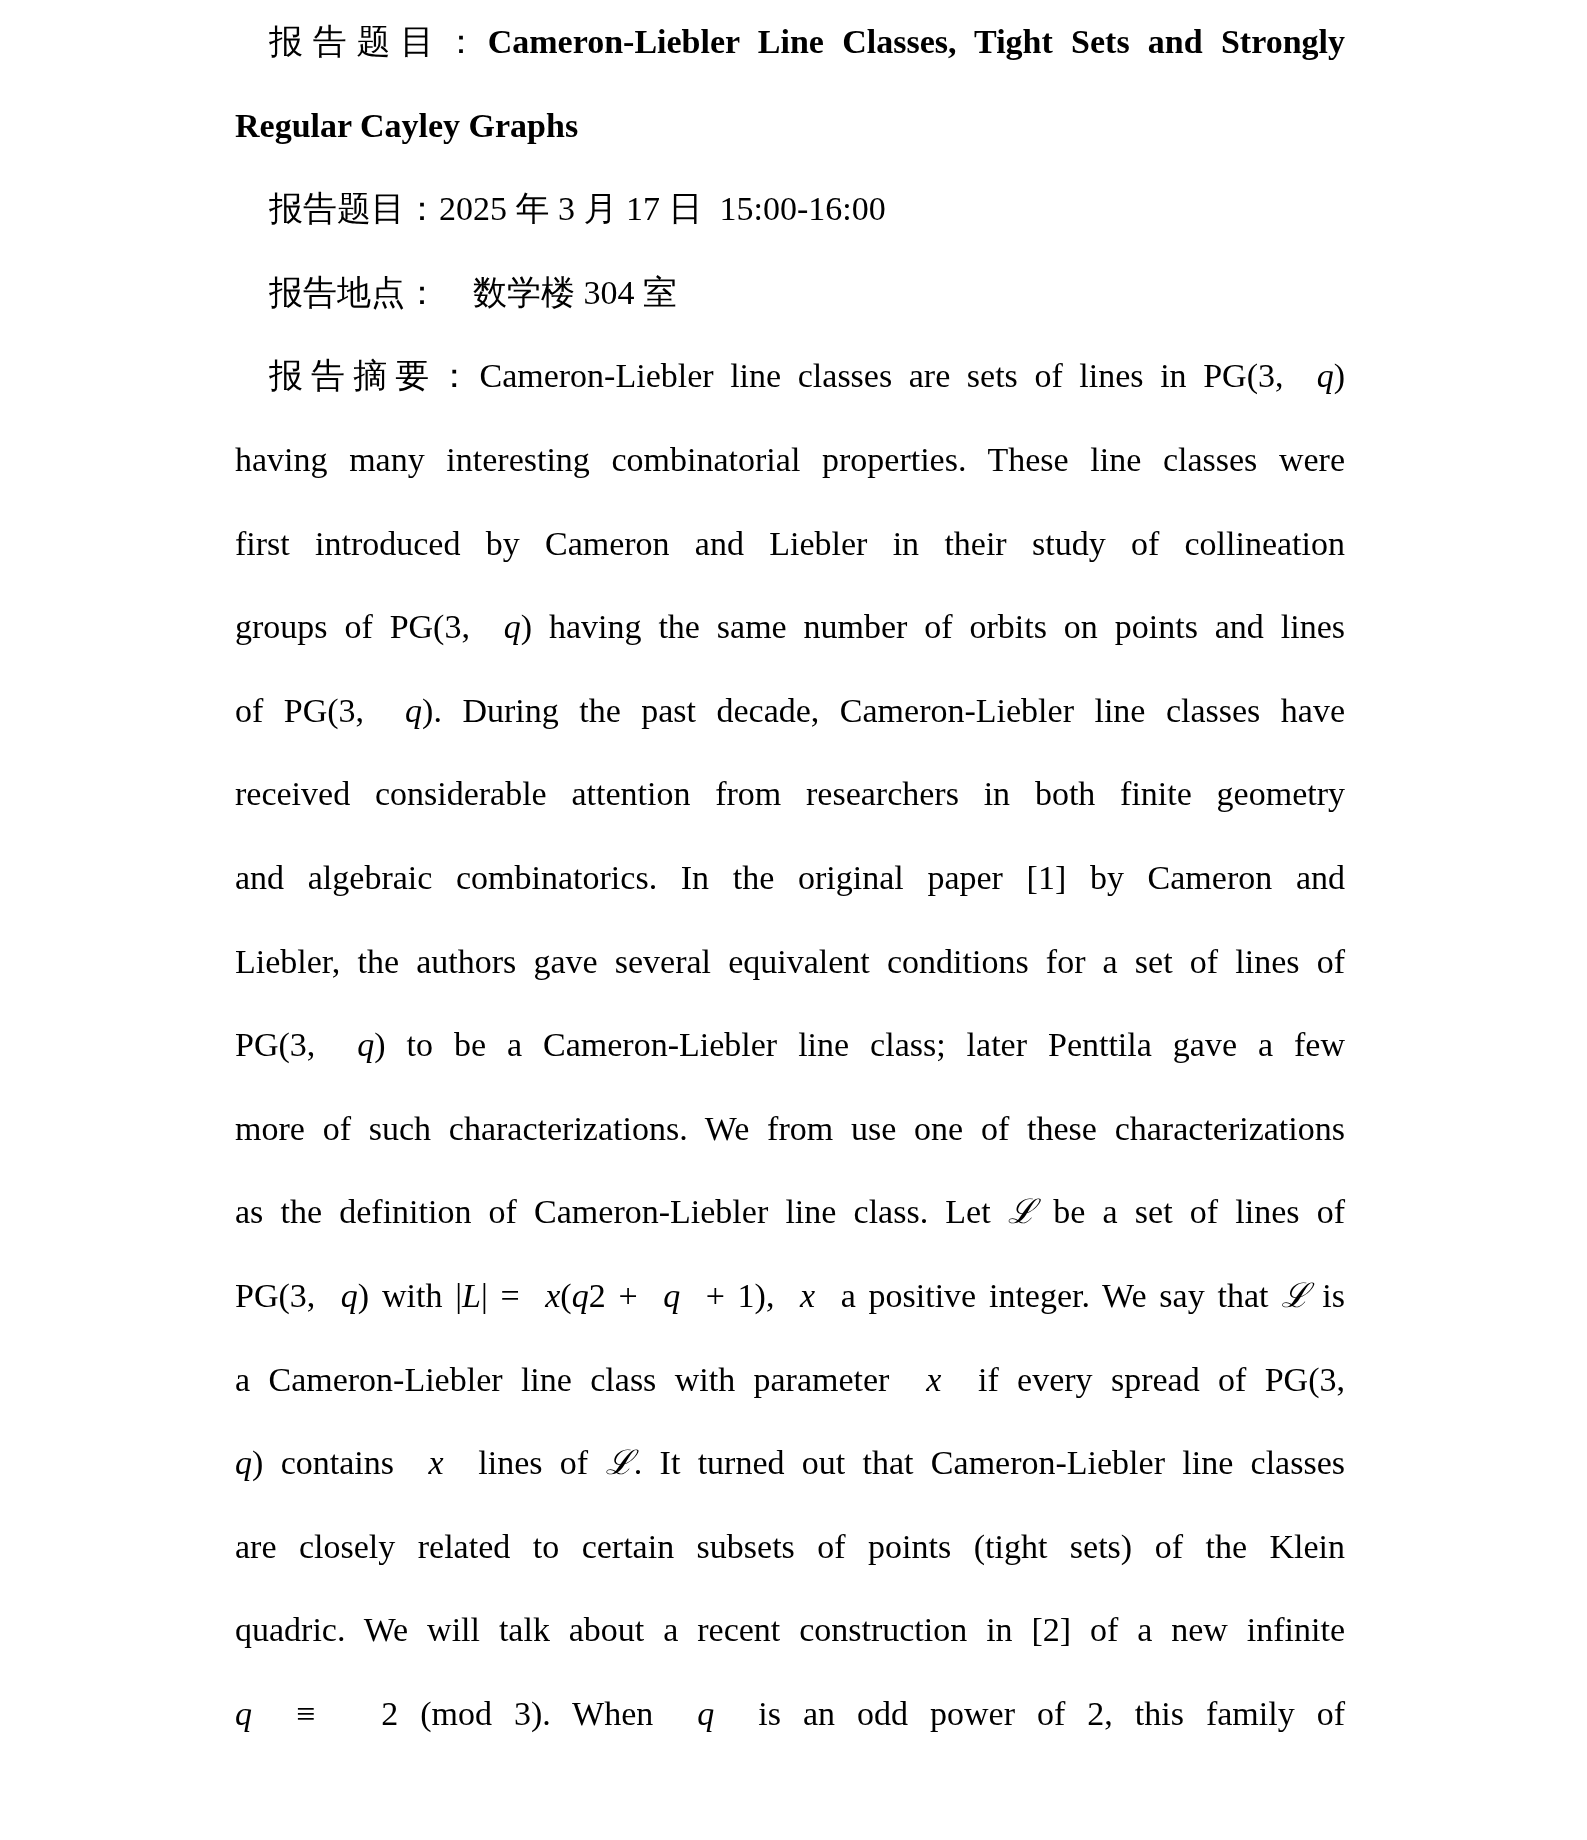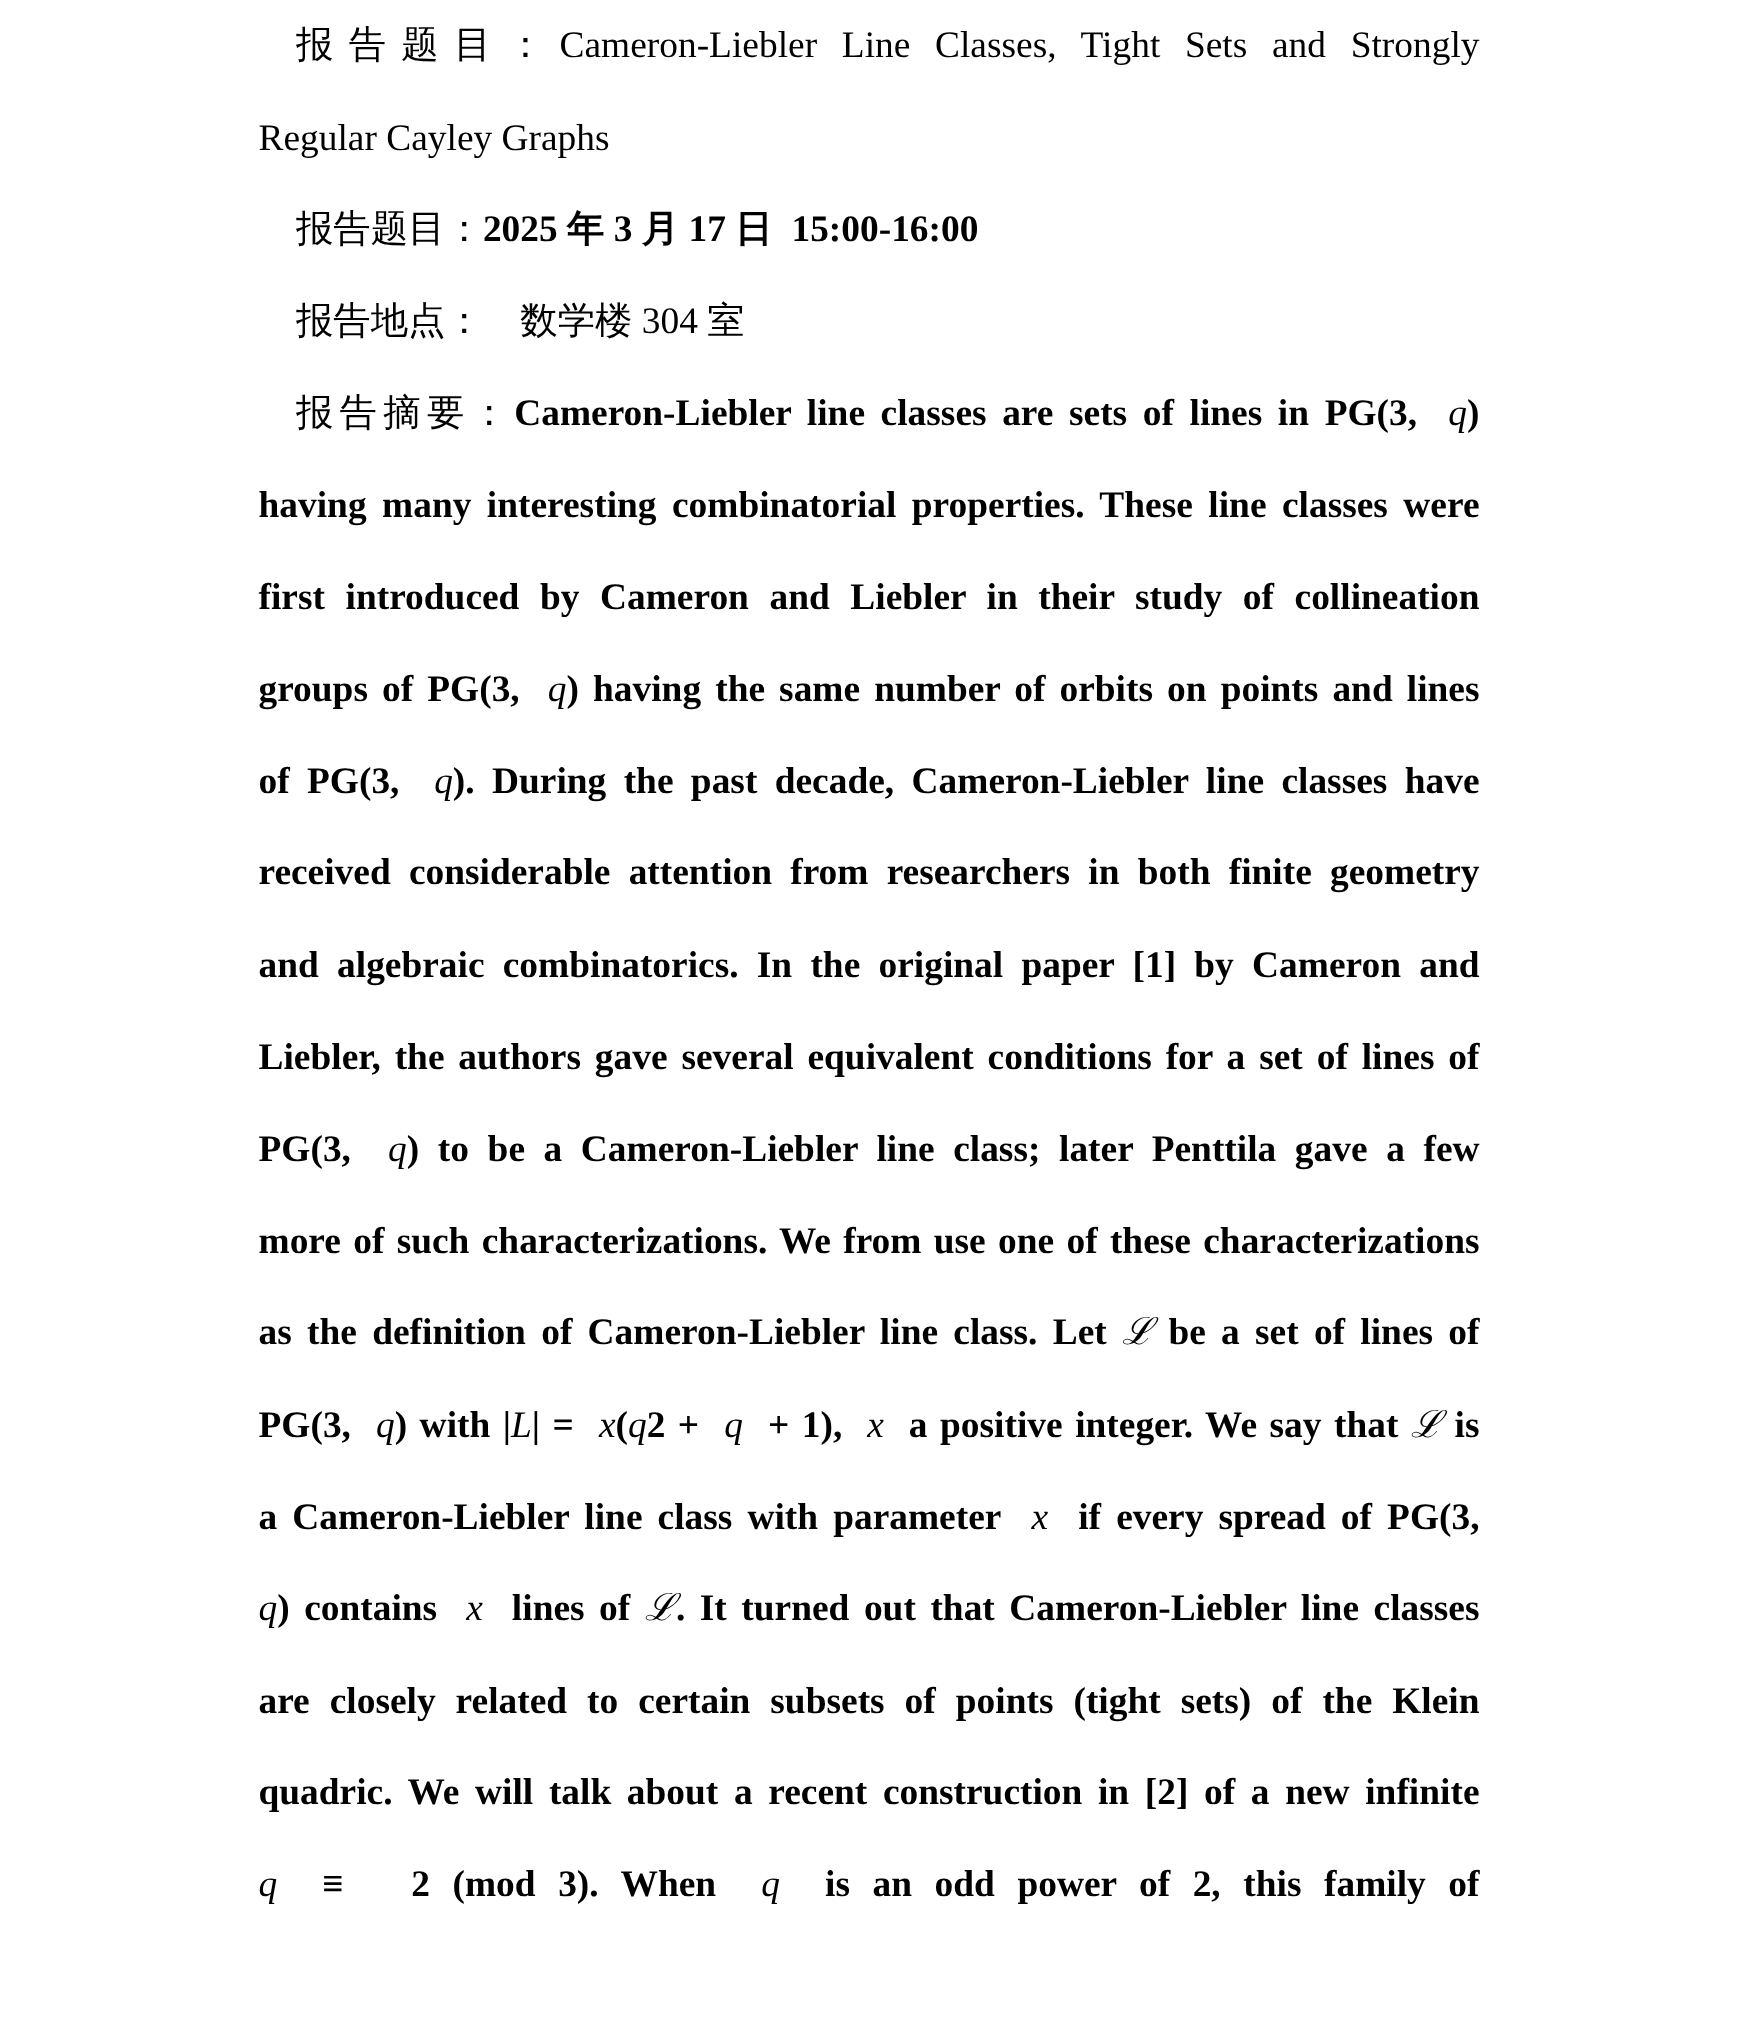--- a/index.html
+++ b/index.html
@@ -21,22 +21,22 @@
   .line {
     font-size: 34px;
     line-height: 83.6px;
     text-align: justify;
     text-align-last: justify;
   }
   .line.left {
     text-align: right;
     text-align-last: left;
   }
-  .s-r  { font-style: normal; font-weight: bold; }
-  .s-b  { font-weight: normal; }
+  .s-r  { font-style: normal; font-weight: normal; }
+  .s-b  { font-weight: bold; }
   .s-i  { font-style: italic; }
   .s-cn { font-style: normal; font-weight: normal; margin-left: 34px; }
 </style>
 </head>
 <body>
 
 <div class="doc">
   <div>
       <div class="line justify"><span class="s-cn">报告题目：</span><span class="s-b">Cameron-Liebler Line Classes, Tight Sets and Strongly</span></div>
       <div class="line left"><span class="s-b">Regular Cayley Graphs</span></div>

